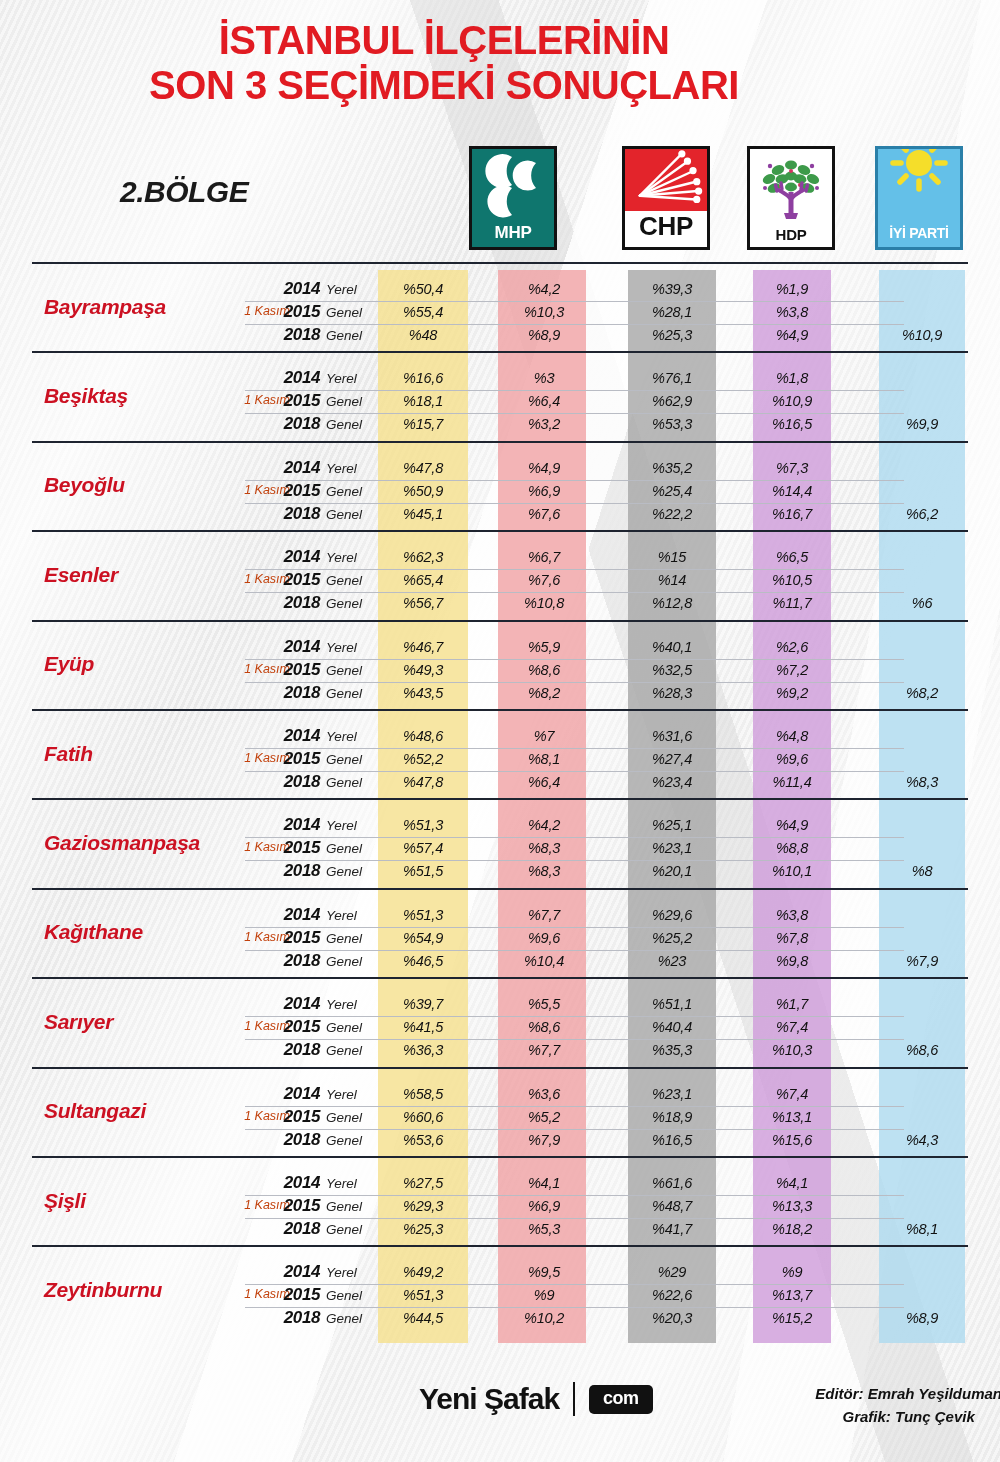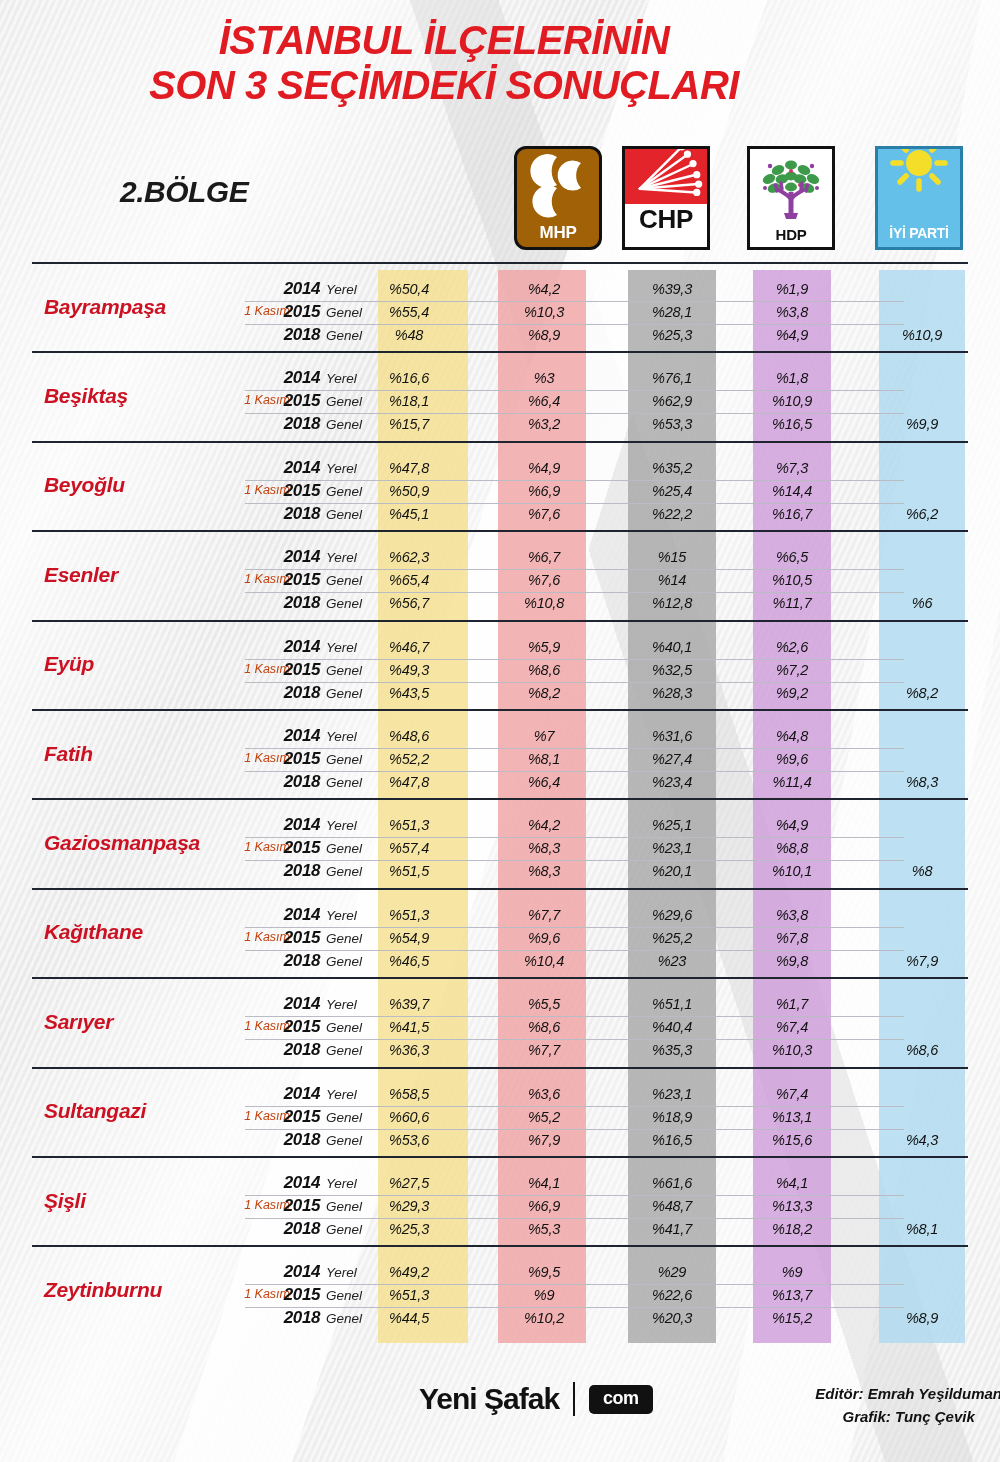--- a/index.html
+++ b/index.html
@@ -33,21 +33,21 @@
       linear-gradient(72deg, transparent 0 60%, rgba(215,215,215,.45) 60% 66%, transparent 66%),
       linear-gradient(100deg, transparent 0 78%, rgba(255,255,255,.7) 78% 88%, transparent 88%);
   }
 
   .page { position: relative; width: 1000px; height: 1462px; }
 
   
   #title {
     position:absolute; top:18px; left:0; width:888px;
     text-align:center; color:#e11b22;
-    font-weight:bold; font-style:italic; letter-spacing:-.5px;
+    font-weight:bold; letter-spacing:-.5px;
     line-height:1.12;
   }
   #title .l1 { font-size:40px; display:block; }
   #title .l2 { font-size:40px; display:block; }
 
   
   #bolge {
     position:absolute; left:120px; top:175px;
     font-size:30px; font-weight:bold; font-style:italic;
     color:#1a1a1a; letter-spacing:-.5px;
@@ -61,26 +61,26 @@
     display:flex; flex-direction:column; align-items:center; justify-content:flex-end;
     overflow:hidden;
   }
   .logo-art{ flex:1; width:100%; display:flex; align-items:center; justify-content:center; }
   .logo-name{ font-weight:bold; font-size:13px; letter-spacing:-.3px; padding-bottom:4px; color:#111; }
 
   
   #logo-akp{ left:375px; }
   #logo-akp .logo-name{ font-size:13px; }
   
-  #logo-mhp{ left:514px; background:#a16207; border-color:#111;border-radius:12px; }
+  #logo-mhp{ left:469px; background:#0f766e; border-color:#111; }
   #logo-mhp .logo-name{ color:#fff; font-size:17px; }
   
   #logo-chp{ left:622px; background:#fff; }
   #logo-chp .logo-art{ background:#e3242b; }
-  #logo-chp .logo-name{ font-size:26px; color:#111; padding-bottom:12px; }
+  #logo-chp .logo-name{ font-size:26px; color:#111; padding-bottom:5px; }
   
   #logo-hdp{ left:747px; }
   #logo-hdp .logo-name{ font-size:15px; }
   
   #logo-iyi{ left:875px; background:#64c0e8; border-color:#2a7fa8;gap:28px; }
   #logo-iyi .logo-name{ color:#fff; font-size:14px; padding-bottom:6px; }
 
   
   .band{ position:absolute; top:270px; height:1073px; opacity:.82; }
   #band-akp { left:378px; width:90px;  background:#f5e08f; }
@@ -116,21 +116,21 @@
     letter-spacing:-.4px;
   }
   .kind{
     position:absolute; left:326px; top:4px;
     font-size:13.5px; font-style:italic; color:#222;
   }
   .val{
     position:absolute; top:3px; width:100px; text-align:center;
     font-size:14.5px; font-style:italic; color:#111; letter-spacing:-.2px;
   }
-  .v0{ left:359px; } .v1{ left:494px; } .v2{ left:622px; }
+  .v0{ left:373px; } .v1{ left:494px; } .v2{ left:622px; }
   .v3{ left:742px; } .v4{ left:872px; }
 
   
   #footer{ position:absolute; left:0; top:1360px; width:1000px; height:90px;margin-left:36px; }
   #brand{
     position:absolute; left:383px; top:22px;
     display:flex; align-items:center; gap:14px;
   }
   #brand-name{ font-size:30px; font-weight:bold; color:#111; letter-spacing:-1px; }
   #brand-divider{ width:2px; height:34px; background:#111; }

